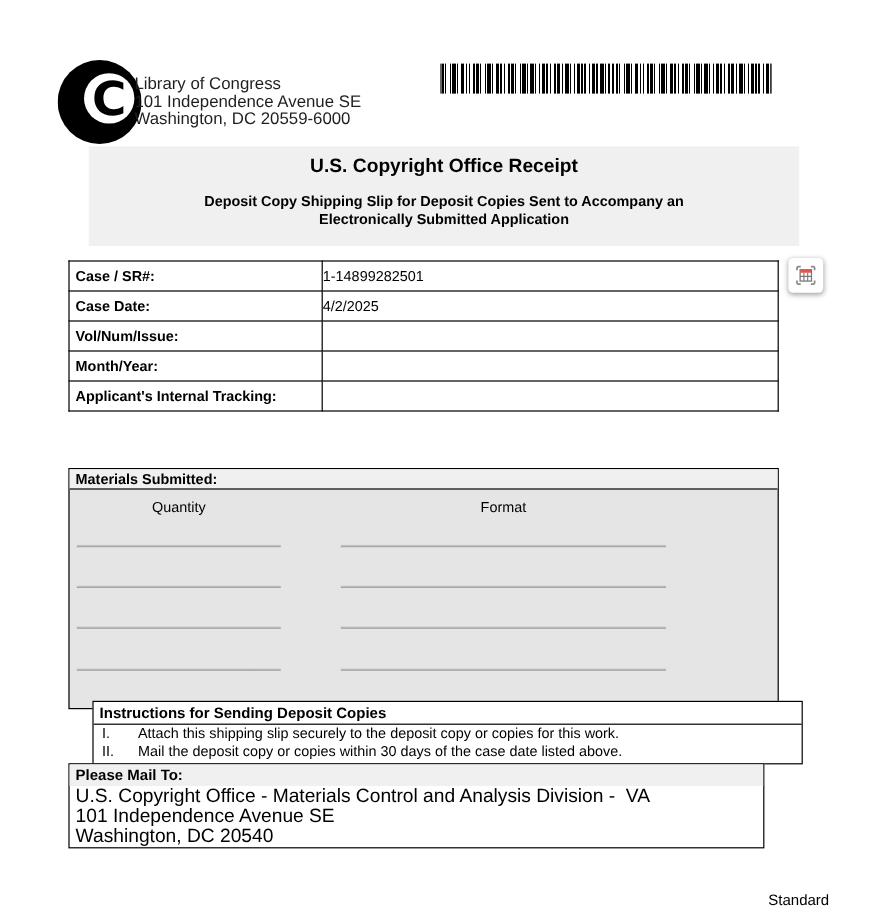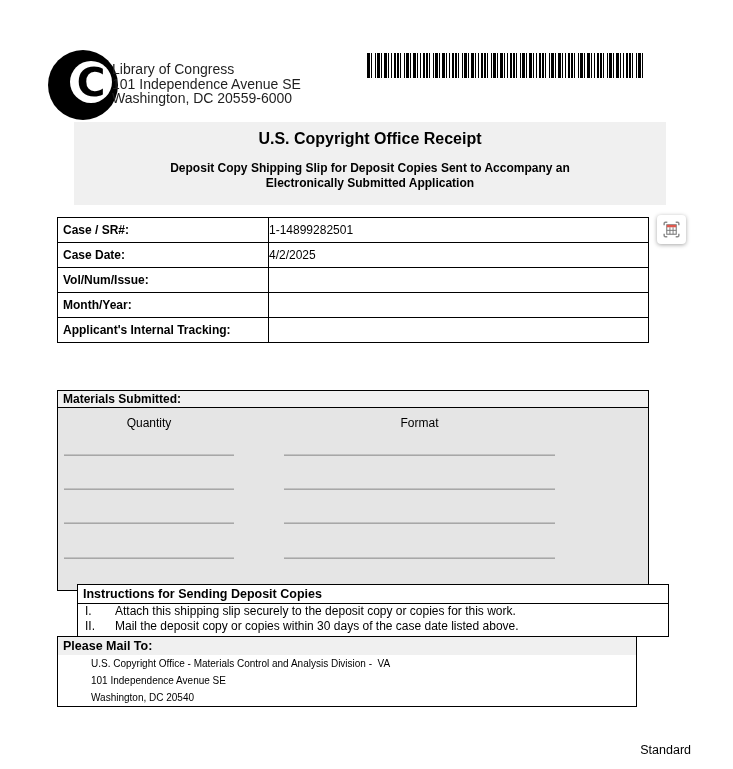--- a/index.html
+++ b/index.html
@@ -97,21 +97,21 @@
 
   
   .mail-to {
     position: absolute; left: 57px; top: 636px; width: 580px; height: 71px;
     border: 1px solid #000; background: #fff;
   }
   .mail-to-header {
     height: 18px; line-height: 18px; background: #f0f0f0;
     font-size: 12.5px; font-weight: bold; padding-left: 5px;
   }
-  .mail-to-line { font-size: 10px; line-height: 17px; padding-left: 5px; white-space: pre; margin-left: 28px; }
+  .mail-to-line { font-size: 16px; line-height: 17px; padding-left: 5px; white-space: pre; }
   .mail-to-line:first-of-type { padding-top: 1px; }
 
   
   .footer-label {
     position: absolute; right: 42px; top: 743px;
     font-size: 12.5px; font-weight: normal;
   }
 </style>
 </head>
 <body>

